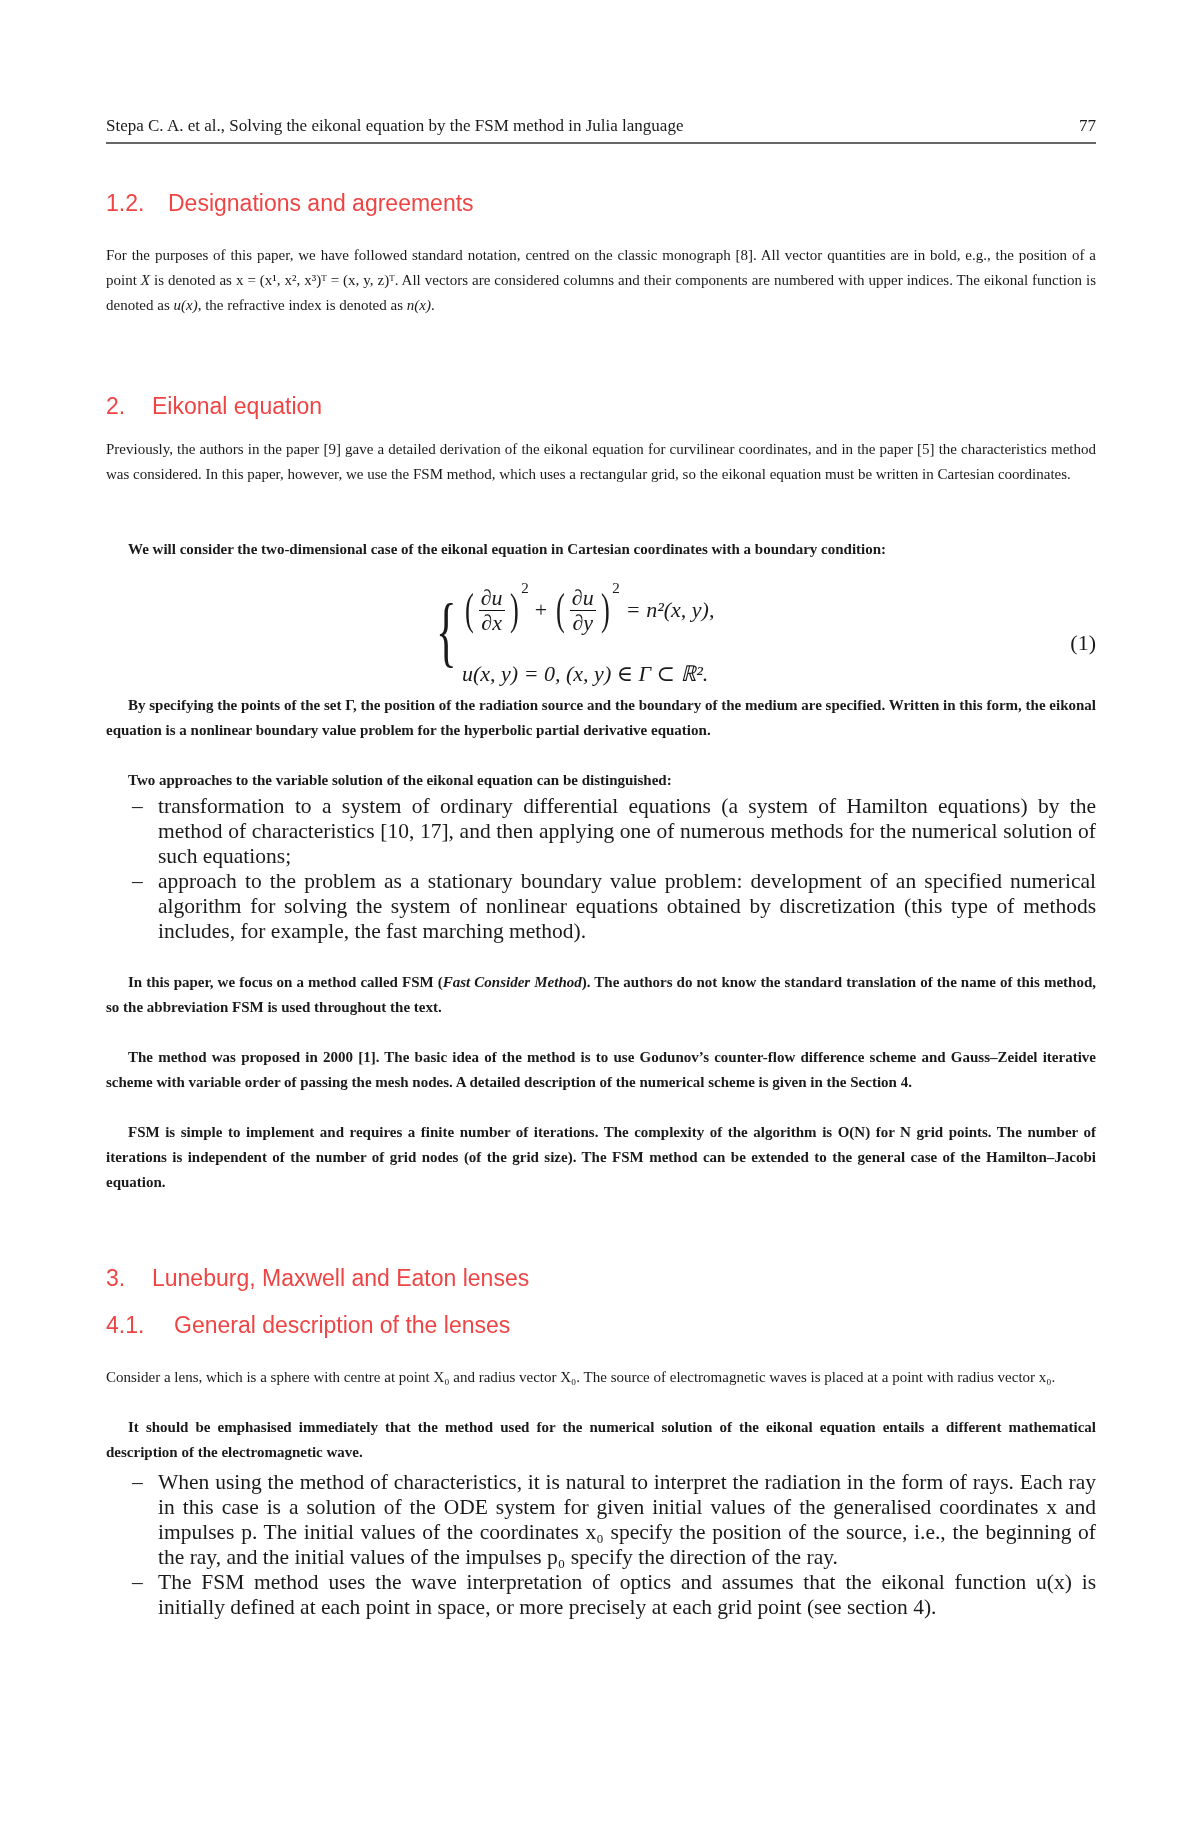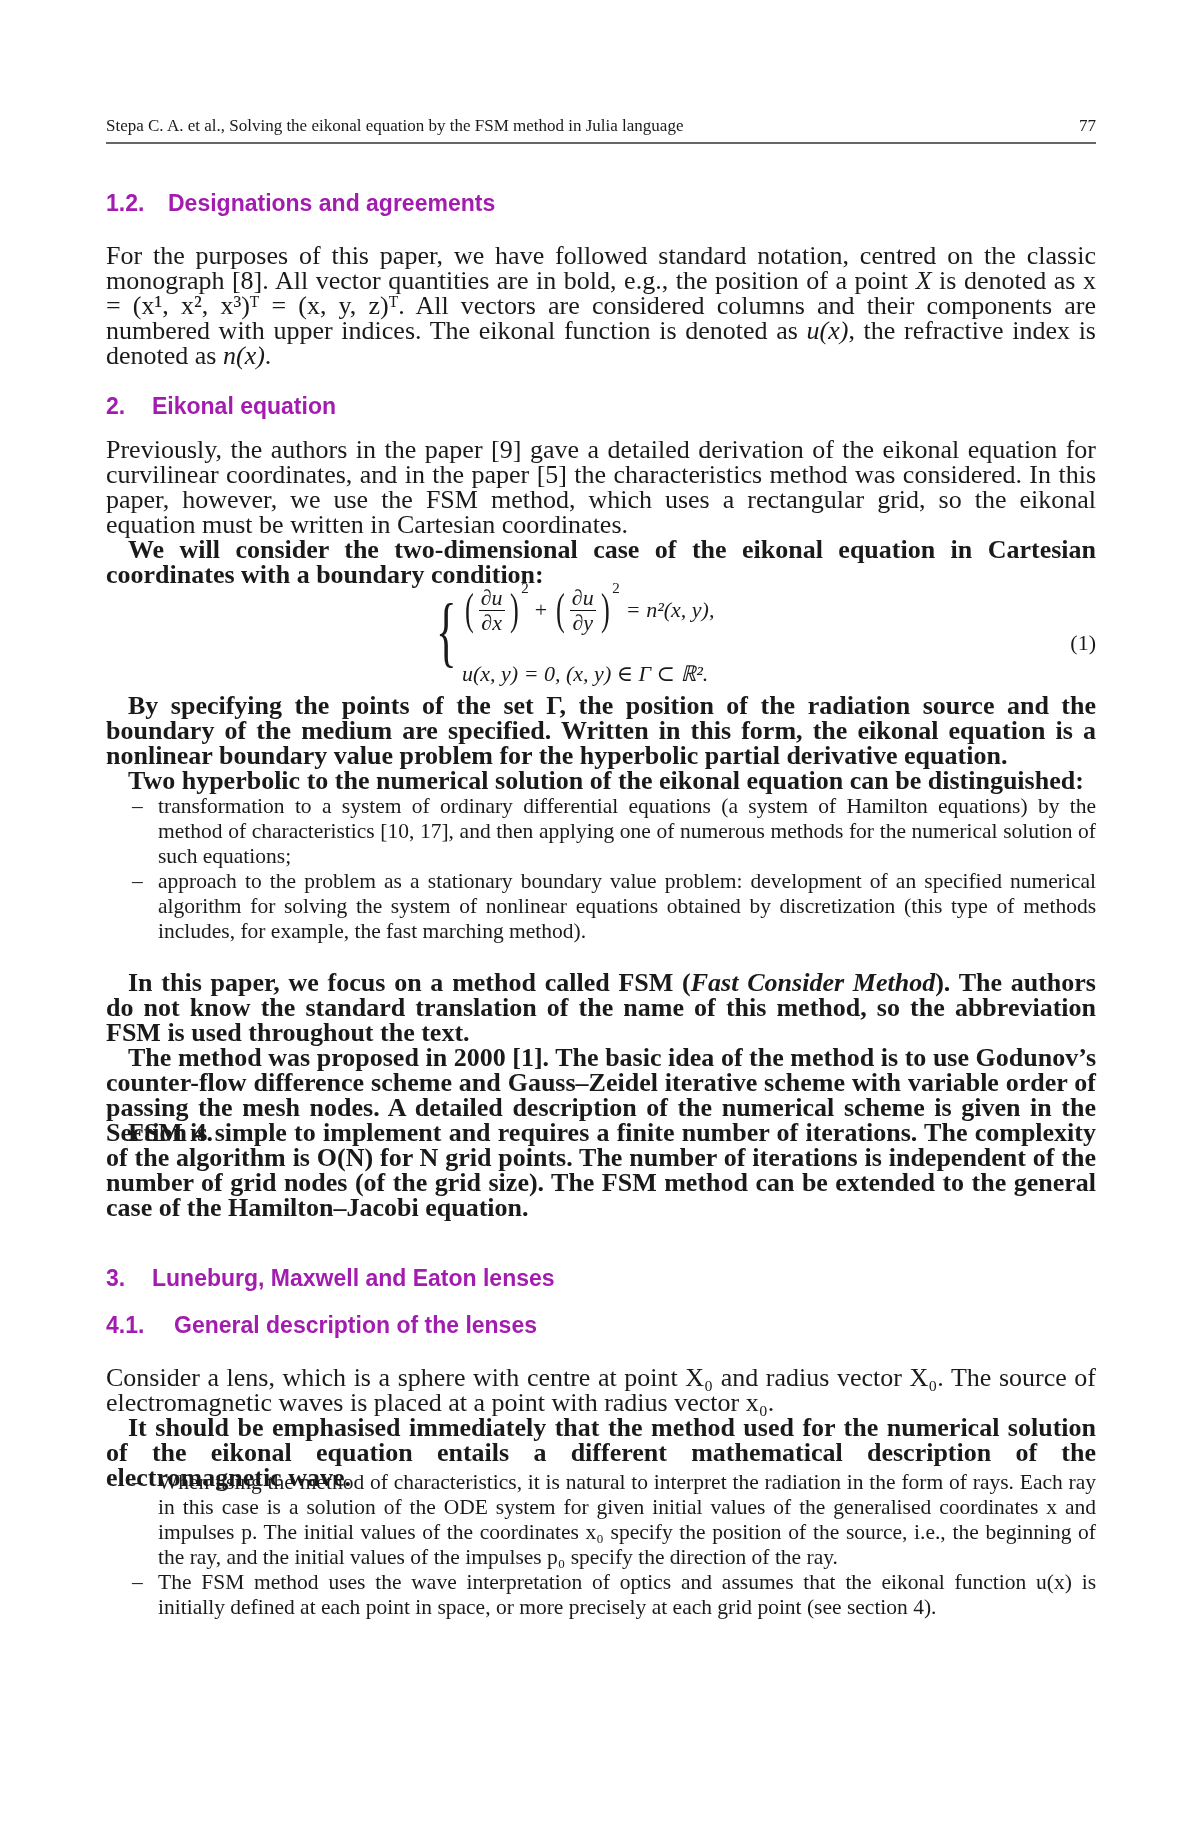--- a/index.html
+++ b/index.html
@@ -12,26 +12,26 @@
   .running-head {
     position: absolute; top: 116px; left: 0; width: 990px;
     font-size: 17px; display: flex; justify-content: space-between;
   }
   .head-rule {
     position: absolute; top: 142px; left: 0; width: 990px; height: 2px; background: #666;
   }
   .h {
     position: absolute; left: 0;
     font-family: "Liberation Sans", "DejaVu Sans", sans-serif;
-    font-weight: bold; font-size: 23px; color: #a21caf;
+    font-weight: normal; font-size: 23px; color: #ef4444;
   }
   .h .num { display: inline-block; }
   .p {
     position: absolute; left: 0; width: 990px;
-    font-size: 26px; line-height: 25px; text-align: justify;
+    font-size: 15px; line-height: 25px; text-align: justify;
   }
   .indent { text-indent: 22px; font-weight: bold; }
   .list { position: absolute; left: 0; width: 990px; font-size: 21.5px; line-height: 25px; }
   .li { position: relative; padding-left: 52px; text-align: justify; }
   .li .dash { position: absolute; left: 26px; top: 0; }
   .eq {
     position: absolute; left: 330px; top: 585px; width: 660px; height: 105px;
     font-size: 22px;
   }
   .eq .brace { position: absolute; left: 0; top: 2px; font-size: 78px; line-height: 90px; transform: scaleX(0.55); transform-origin: left; }
@@ -87,21 +87,21 @@
         </span>
       <span class="paren">)</span>
         <span class="sq">2</span>
       <span class="it">= n²(x, y),</span>
     </div>
     <div class="row2 it">u(x, y) = 0,    (x, y) ∈ Γ ⊂ ℝ².</div>
     <span class="eqnum">(1)</span>
   </div>
 
   <div class="p indent" style="top:693px">By specifying the points of the set Γ, the position of the radiation source and the boundary of the medium are specified. Written in this form, the eikonal equation is a nonlinear boundary value problem for the hyperbolic partial derivative equation.</div>
-  <div class="p indent" style="top:768px">Two hyperbolic to the numerical solution of the eikonal equation can be distinguished:</div>
+  <div class="p indent" style="top:768px">Two approaches to the variable solution of the eikonal equation can be distinguished:</div>
 
   <div class="list" style="top:794px">
     <div class="li"><span class="dash">–</span><span>transformation to a system of ordinary differential equations (a system of Hamilton equations) by the method of characteristics [10, 17], and then applying one of numerous methods for the numerical solution of such equations;</span></div>
     <div class="li"><span class="dash">–</span><span>approach to the problem as a stationary boundary value problem: development of an specified numerical algorithm for solving the system of nonlinear equations obtained by discretization (this type of methods includes, for example, the fast marching method).</span></div>
   </div>
 
   <div class="p indent" style="top:970px"><span>In this paper, we focus on a method called FSM (</span><i>Fast Consider Method</i><span>). The authors do not know the standard translation of the name of this method, so the abbreviation FSM is used throughout the text.</span></div>
   <div class="p indent" style="top:1045px">The method was proposed in 2000 [1]. The basic idea of the method is to use Godunov’s counter-flow difference scheme and Gauss–Zeidel iterative scheme with variable order of passing the mesh nodes. A detailed description of the numerical scheme is given in the Section 4.</div>
   <div class="p indent" style="top:1120px">FSM is simple to implement and requires a finite number of iterations. The complexity of the algorithm is O(N) for N grid points. The number of iterations is independent of the number of grid nodes (of the grid size). The FSM method can be extended to the general case of the Hamilton–Jacobi equation.</div>
 

